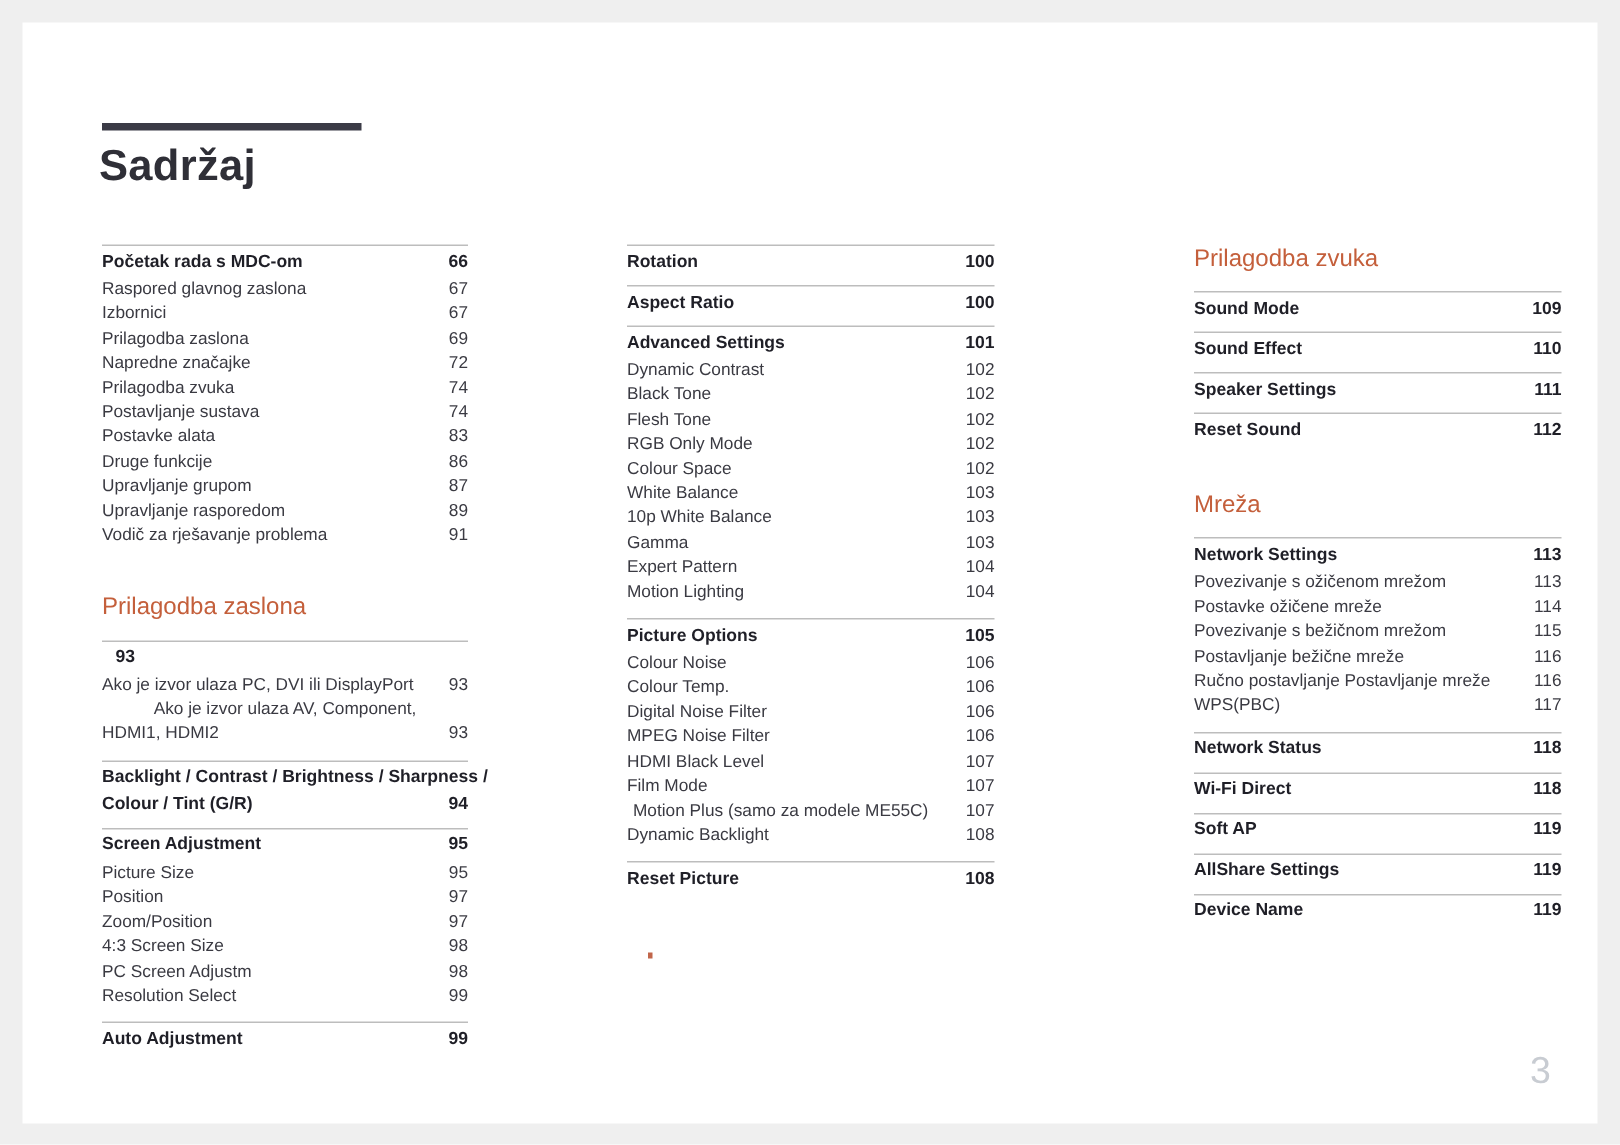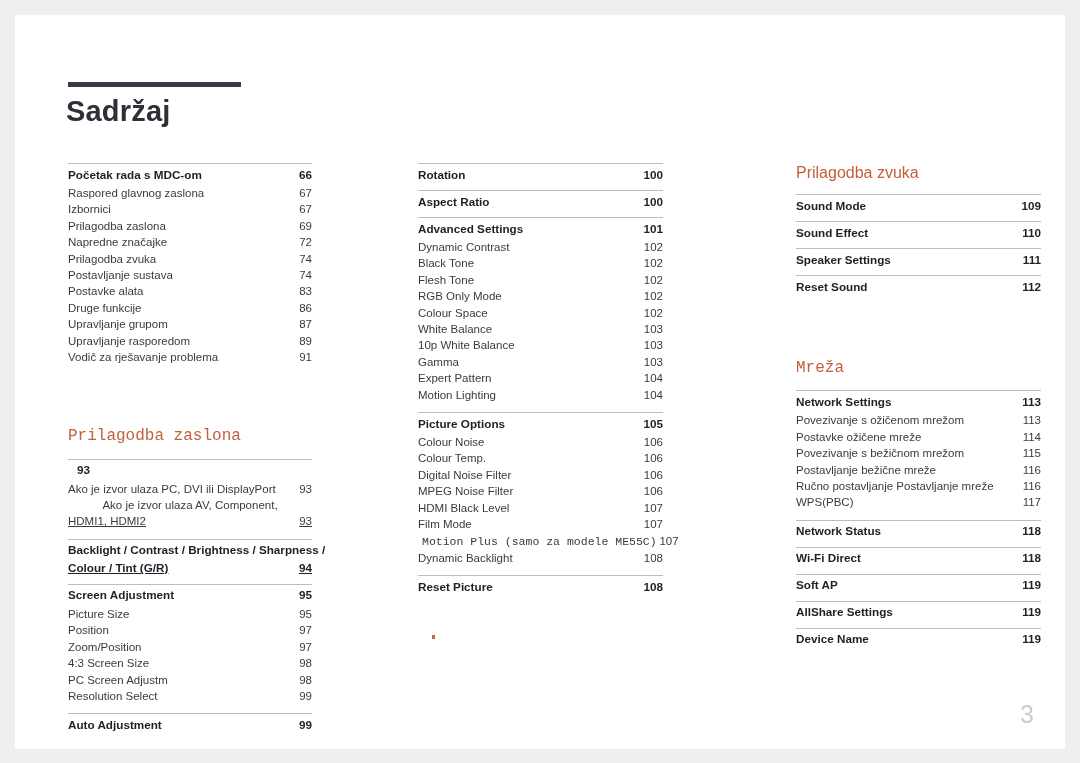--- a/index.html
+++ b/index.html
@@ -52,21 +52,21 @@
 
   
   .section-head {
     color: #c45f3b;
     font-size: 16px;
     font-weight: normal;
     margin: 0 0 12px 0;
     padding: 0;
     line-height: 1.2;
   }
-  .gap-before { margin-top: 62px; font-family: Liberation Mono, monospace; }
+  .gap-before { margin-top: 30px; }
 
   
   .grp {
     border-top: 1px solid #bdbdbd;
   }
   .row {
     display: flex;
     align-items: baseline;
     font-size: 11.5px;
     color: #33333b;
@@ -87,30 +87,29 @@
     font-size: 11.7px;
     color: #1f1f27;
     line-height: 18px;
     padding-top: 1.5px;
     padding-bottom: 1.5px;
     gap: 24px;
   }
   .row.minor {
     color: #3a3a42;
   }
-  .row.indent .label { padding-left: 4px; font-family: Liberation Mono, monospace; }
+  .row.indent .label { padding-left: 4px; }
   
   .row.wrap {
     display: block;
   }
   .row.wrap .line1 { display: block; white-space: nowrap; text-align: center; }
   .row.wrap .line2 {
     display: flex;
     align-items: flex-start;
-    text-decoration: underline;
   }
   .row.wrap .line2 .label { flex: 1 1 auto; white-space: nowrap; }
   .row.wrap .line2 .pg { flex: 0 0 auto; text-align: right; min-width: 22px; }
 
   .spacer-sm { height: 5px; }
   .spacer-md { height: 9px; }
 
   
   .stray-dot {
     position: absolute;

